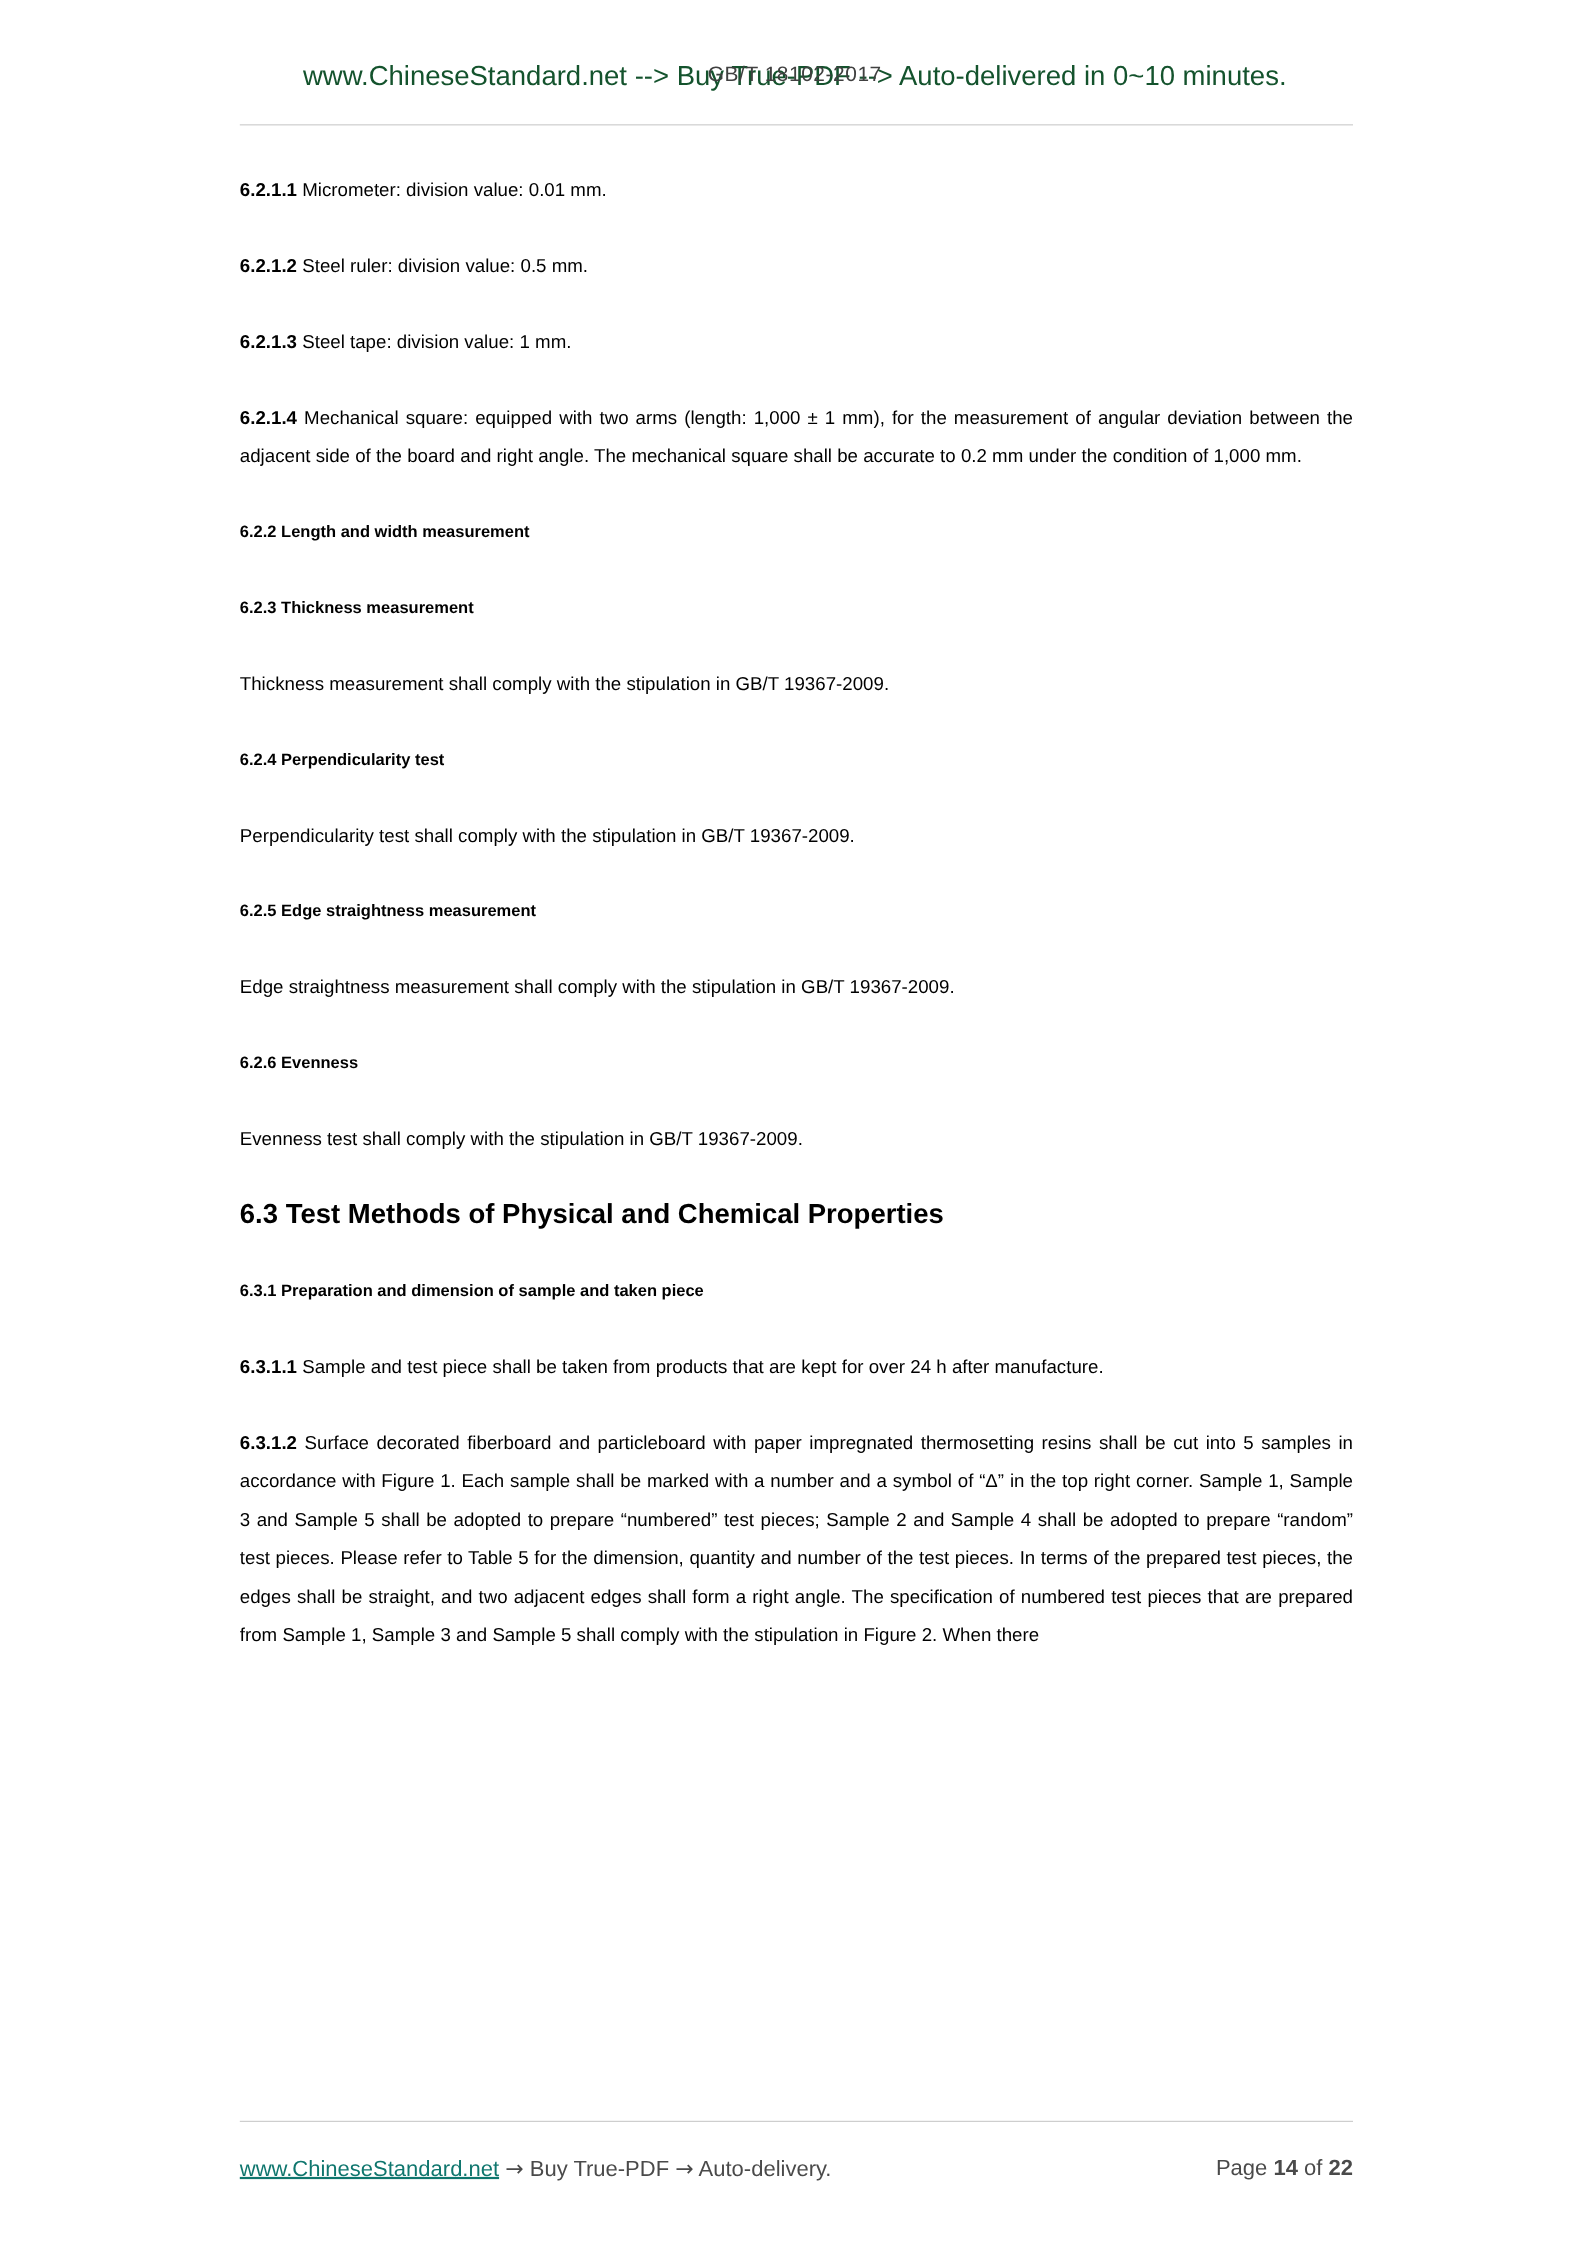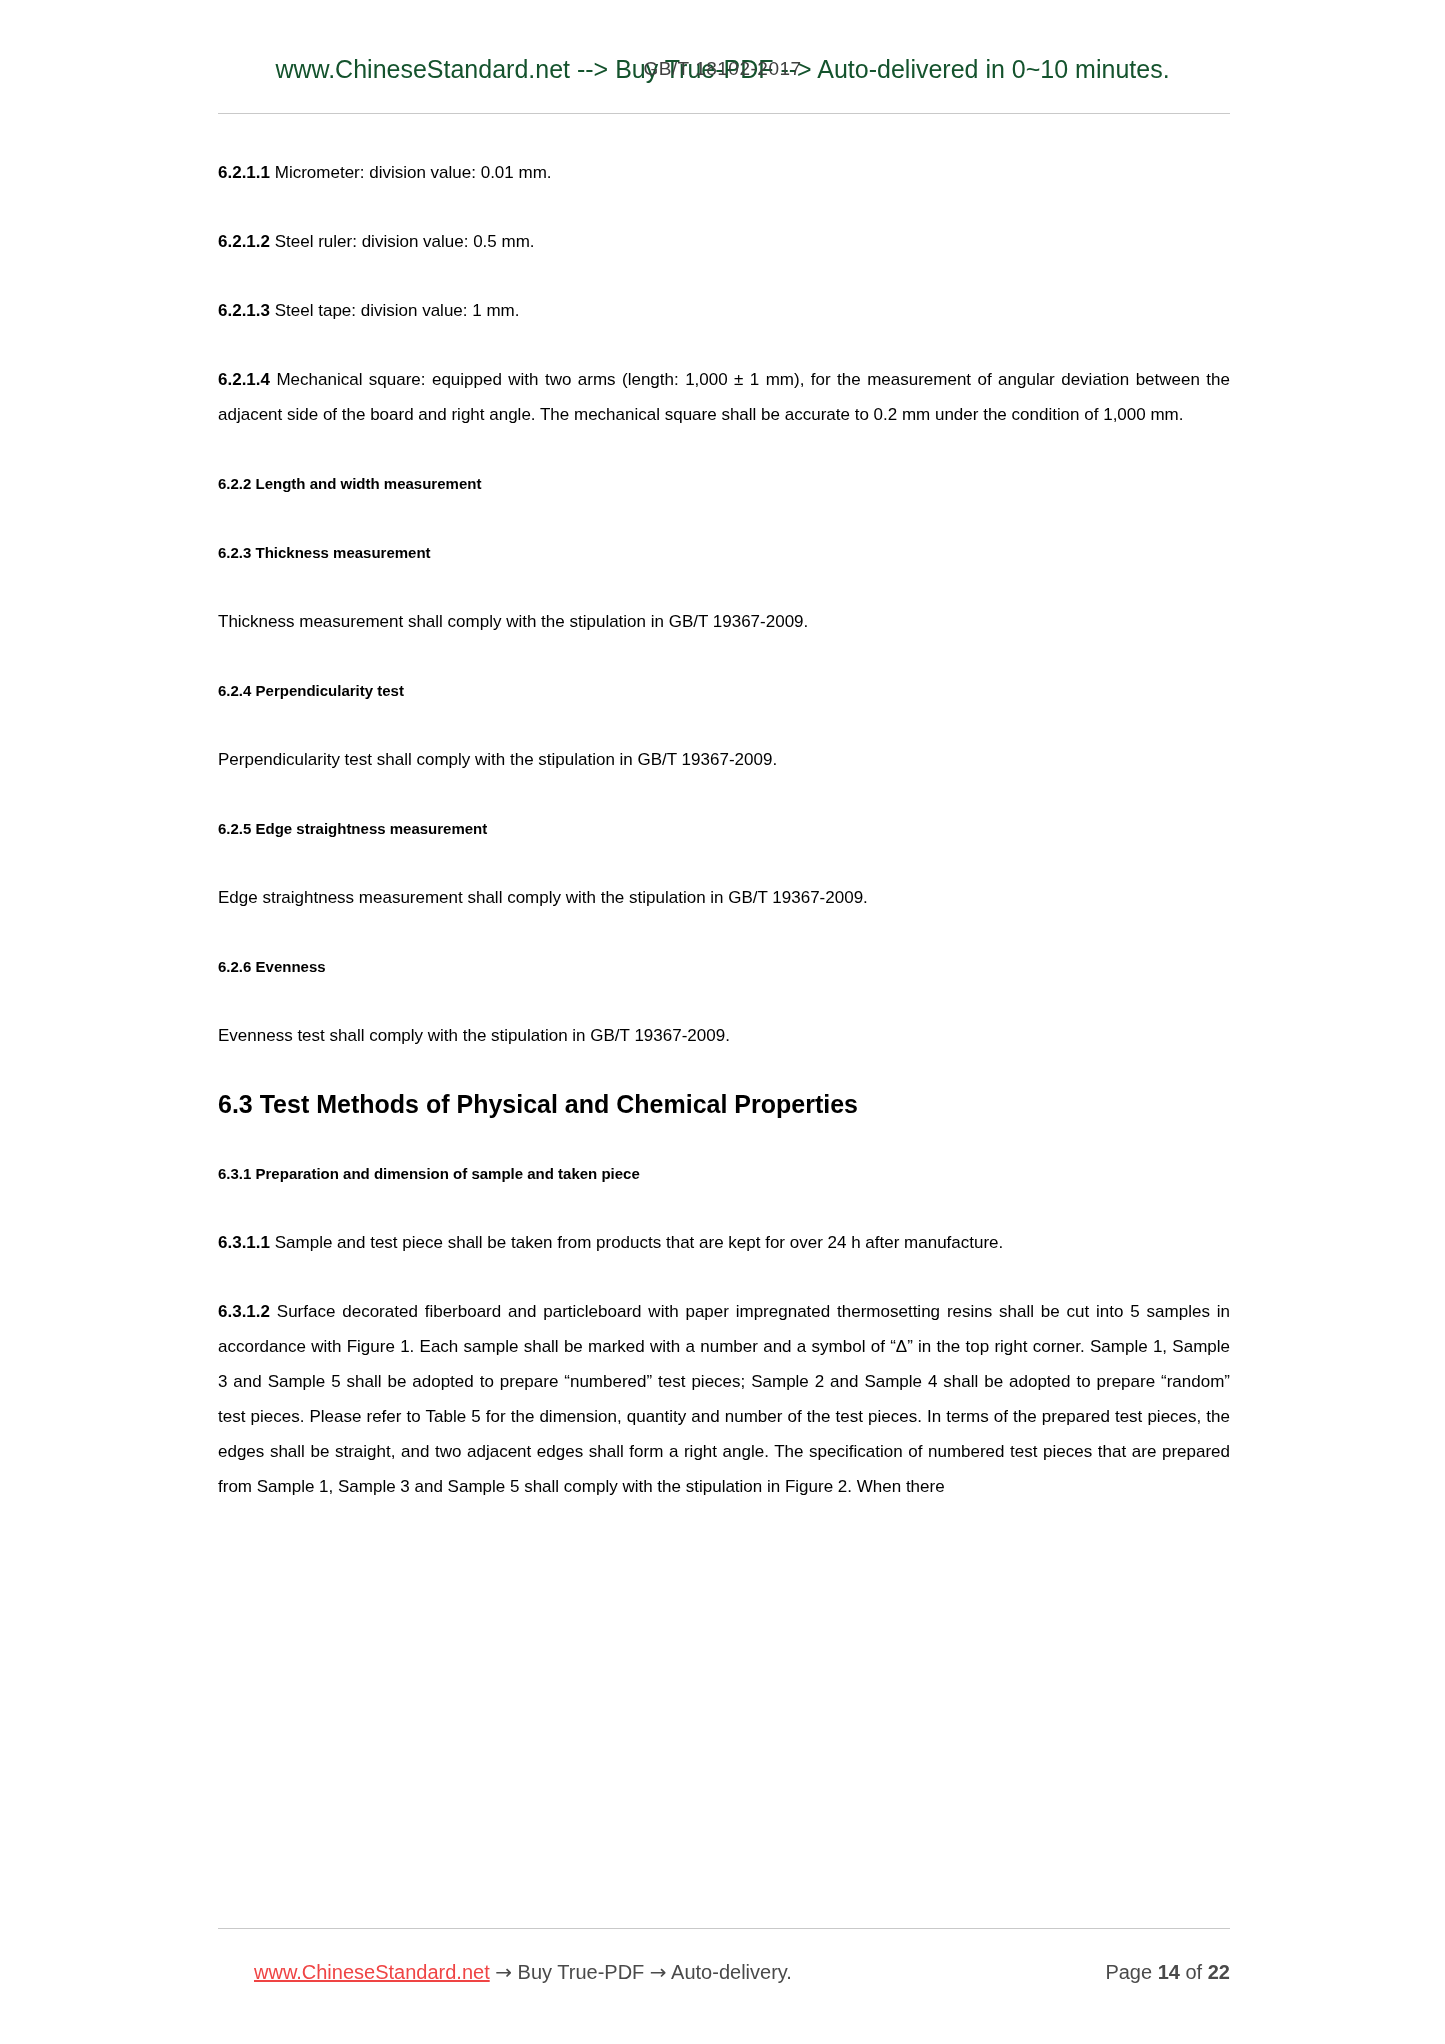--- a/index.html
+++ b/index.html
@@ -102,22 +102,21 @@
     color: #4a4a4a;
     display: flex;
     align-items: center;
   }
   .footer .f-left {
     flex: 0 0 auto;
     white-space: nowrap;
   }
   .footer .f-left .site {
     text-decoration: underline;
-    color: #ef4444;
-    margin-left: 36px;
+    color: #0f766e;
   }
   .footer .f-right {
     margin-left: auto;
     white-space: nowrap;
   }
   .footer .pg-num {
     font-weight: bold;
   }
   .arrow {
     font-family: "DejaVu Sans", sans-serif;

